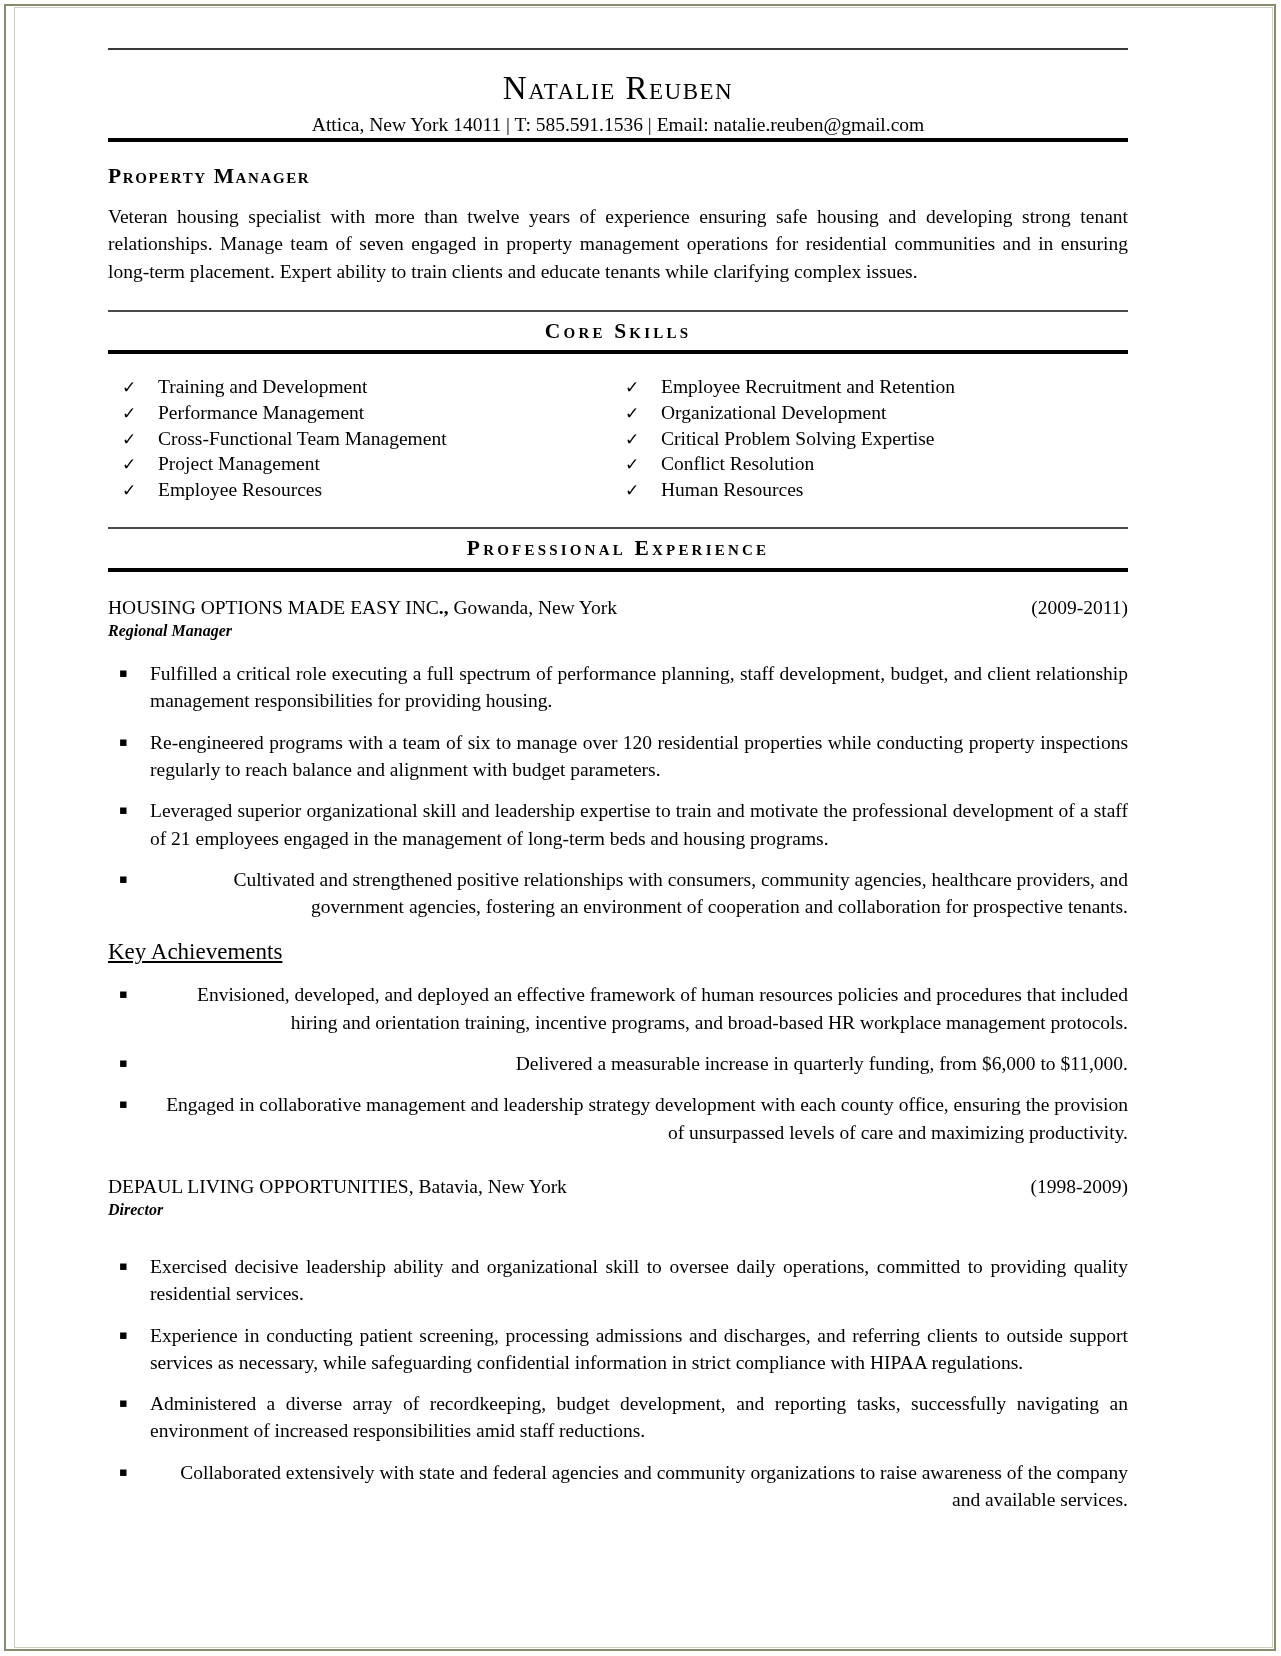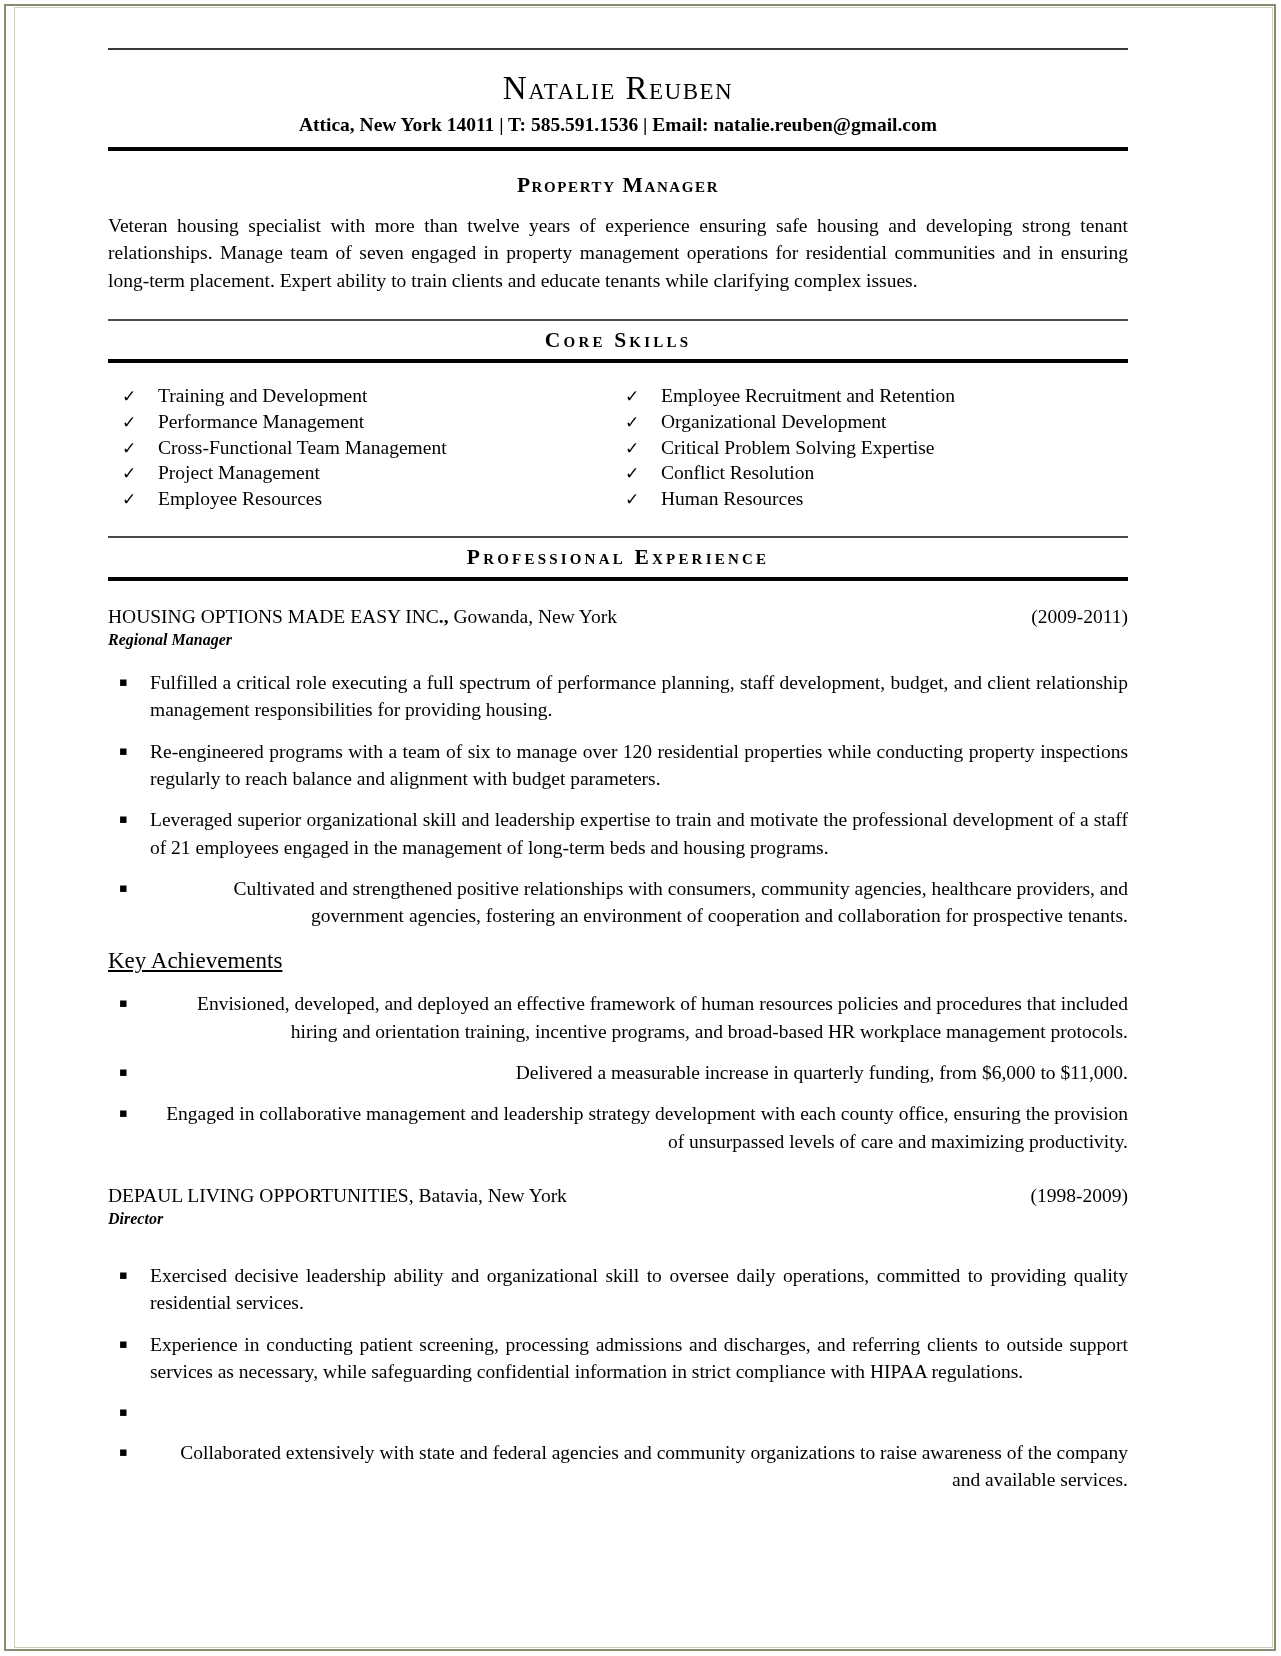--- a/index.html
+++ b/index.html
@@ -46,22 +46,20 @@
     line-height: 1.1;
     font-variant: small-caps;
     font-weight: normal;
     margin: 0 0 6px 0;
     padding-top: 4px;
   }
   .contact-line {
     text-align: center;
     font-size: 19.5px;
     line-height: 1.3;
-    padding-bottom: 9px;
-    font-weight: bold;
   }
   .hdr-rule-bot {
     height: 0; border-top: 4px solid #000;
   }
 
   
   .sec {
     margin-top: 24px;
   }
   .sec-rule-thin { height: 0; border-top: 2px solid #4a4a4a; }
@@ -71,21 +69,21 @@
     font-variant: small-caps;
     font-size: 21.5px;
     letter-spacing: 3.2px;
     font-weight: bold;
     padding: 7px 0 7px 0;
     line-height: 1.15;
   }
 
   
   .job-target {
-    text-align: center;
+    text-align: left;
     font-variant: small-caps;
     font-size: 21.5px;
     letter-spacing: 1.6px;
     font-weight: bold;
     padding: 22px 0 14px 0;
   }
   .summary {
     font-size: 19.5px;
     line-height: 1.42;
     text-align: justify;
@@ -299,20 +297,21 @@
         <li class="bullet">
           <span class="sq">▪</span>
           <span class="btext">Exercised decisive leadership ability and organizational skill to oversee daily operations, committed to providing quality residential services.</span>
         </li>
         <li class="bullet">
           <span class="sq">▪</span>
           <span class="btext">Experience in conducting patient screening, processing admissions and discharges, and referring clients to outside support services as necessary, while safeguarding confidential information in strict compliance with HIPAA regulations.</span>
         </li>
         <li class="bullet">
           <span class="sq">▪</span>
+          <span class="btext">Administered a diverse array of recordkeeping, budget development, and reporting tasks, successfully navigating an environment of increased responsibilities amid staff reductions.</span>
         </li>
         <li class="bullet nojustify">
           <span class="sq">▪</span>
           <span class="btext">Collaborated extensively with state and federal agencies and community organizations to raise awareness of the company and available services.</span>
         </li>
       </ul>
     </div>
   </div>
 
 </div>

